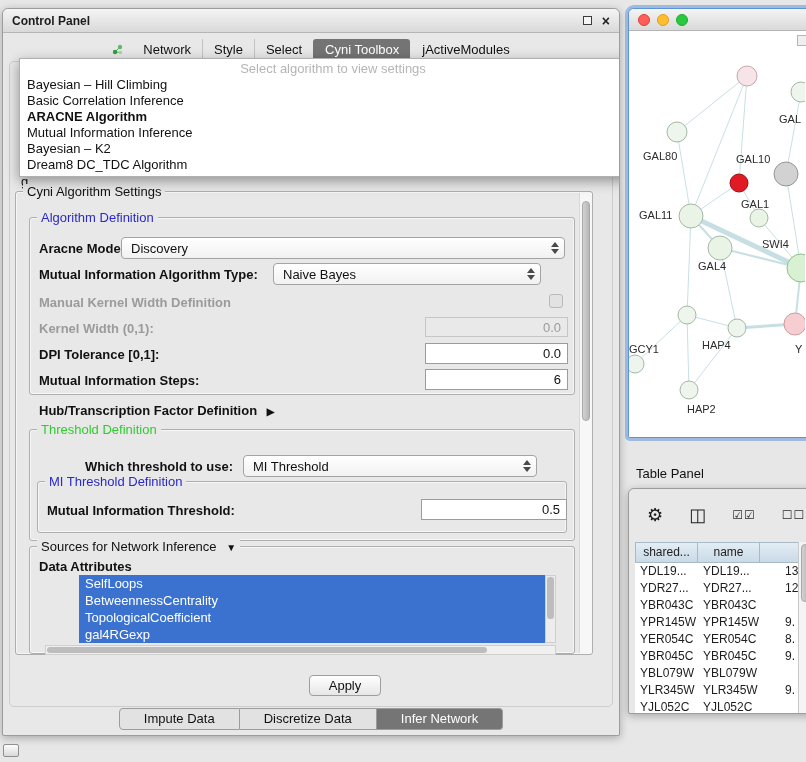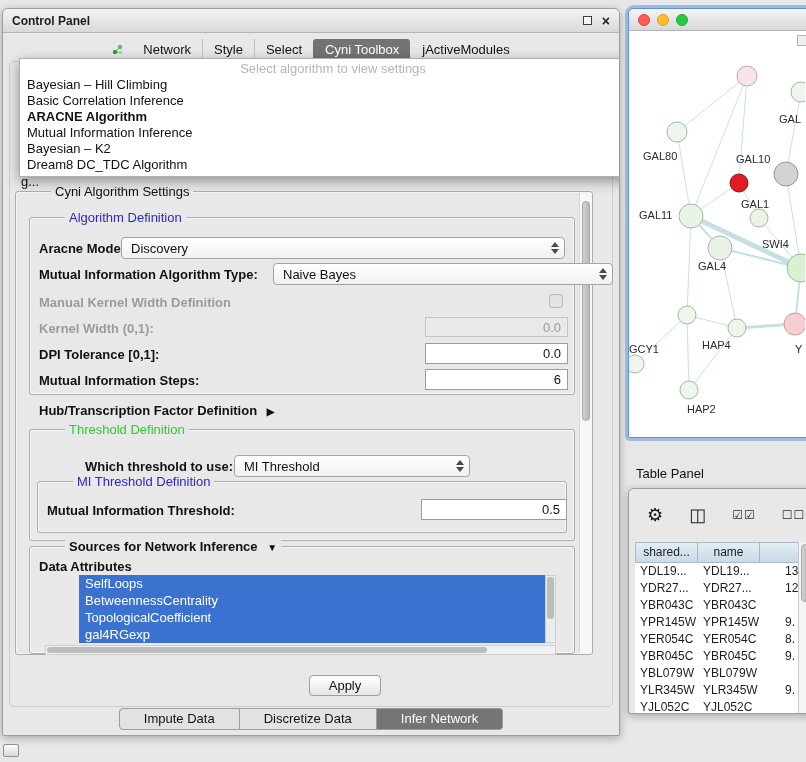--- a/index.html
+++ b/index.html
@@ -35,21 +35,21 @@
   .dd-item.sel { font-weight:bold; }
 
   .combo-fragment { position:absolute; left:554px; top:89px; width:48px; height:28px; z-index:5;
                     background:#fff; border:1px solid #8fb2dd; border-radius:5px;
                     box-shadow:0 0 0 3px rgba(105,160,225,.55); display:flex; align-items:center;
                     justify-content:flex-end; padding-right:5px; }
   .g-fragment { position:absolute; left:18px; top:165px; font-size:13px; color:#111; z-index:1; }
 
   .groupbox { position:absolute; border:1px solid #aeaeae; border-radius:3px;
               box-shadow:inset 0 0 0 1px rgba(255,255,255,.6); }
-  .group-title { position:absolute; background:#e8e8e8; padding:0 4px; font-size:13px; color:#111; z-index:2;margin-left:28px; }
+  .group-title { position:absolute; background:#e8e8e8; padding:0 4px; font-size:13px; color:#111; z-index:2; }
   .t-blue { color:#2929cc; }
   .t-green { color:#2fcc2f; }
 
   .flabel { position:absolute; font-size:13px; font-weight:bold; color:#111; white-space:nowrap; }
   .flabel.dis { color:#9b9b9b; }
 
   .combo { position:absolute; height:22px; background:linear-gradient(#ffffff,#f1f1f1);
            border:1px solid #a4a4a4; border-radius:4px; font-size:13px; color:#111;
            display:flex; align-items:center; padding:0 5px 0 9px; }
   .stepper { margin-left:auto; display:flex; flex-direction:column; align-items:center; gap:2px; }
@@ -204,21 +204,21 @@
     <div class="flabel" style="left:36px;top:232px;">Aracne Mode:</div>
     <div class="combo" style="left:118px;top:228px;width:444px;">
       <span>Discovery</span>
       <span class="stepper">
           <span class="tri-up"></span>
           <span class="tri-down"></span>
         </span>
     </div>
 
     <div class="flabel" style="left:36px;top:258px;">Mutual Information Algorithm Type:</div>
-    <div class="combo" style="left:270px;top:254px;width:340px;">
+    <div class="combo" style="left:270px;top:254px;width:268px;">
       <span>Naive Bayes</span>
       <span class="stepper">
           <span class="tri-up"></span>
           <span class="tri-down"></span>
         </span>
     </div>
 
     <div class="flabel dis" style="left:36px;top:286px;">Manual Kernel Width Definition</div>
     <div class="checkbox" style="left:546px;top:285px;"></div>
 
@@ -233,36 +233,36 @@
 
     <div class="flabel" style="left:36px;top:394px;">
       <span>Hub/Transcription Factor Definition</span>
       <span class="arrow-glyph">▶</span>
     </div>
 
     <div class="groupbox" style="left:26px;top:420px;width:546px;height:112px;"></div>
     <div class="group-title t-green" style="left:34px;top:413px;">Threshold Definition</div>
 
     <div class="flabel" style="left:82px;top:450px;">Which threshold to use:</div>
-    <div class="combo" style="left:231px;top:446px;width:236px;align-items:center;">
+    <div class="combo" style="left:240px;top:446px;width:294px;align-items:center;">
       <span>MI Threshold</span>
       <span class="stepper">
           <span class="tri-up"></span>
           <span class="tri-down"></span>
         </span>
     </div>
 
     <div class="groupbox" style="left:34px;top:472px;width:530px;height:52px;"></div>
     <div class="group-title t-blue" style="left:42px;top:465px;">MI Threshold Definition</div>
 
     <div class="flabel" style="left:44px;top:494px;">Mutual Information Threshold:</div>
     <div class="field" style="left:418px;top:490px;width:146px;">0.5</div>
 
     <div class="groupbox" style="left:26px;top:537px;width:546px;height:108px;"></div>
-    <div class="group-title" style="left:34px;top:530px;font-weight:bold;">
+    <div class="group-title" style="left:34px;top:530px;font-weight:normal;">
       <span>Sources for Network Inference</span>
       <span class="arrow-glyph">▼</span>
     </div>
     <div class="flabel" style="left:36px;top:550px;">Data Attributes</div>
 
     <div class="attr-list" style="left:42px;top:566px;width:500px;">
         <div class="attr-item">SelfLoops</div>
         <div class="attr-item">BetweennessCentrality</div>
         <div class="attr-item">TopologicalCoefficient</div>
         <div class="attr-item">gal4RGexp</div>

